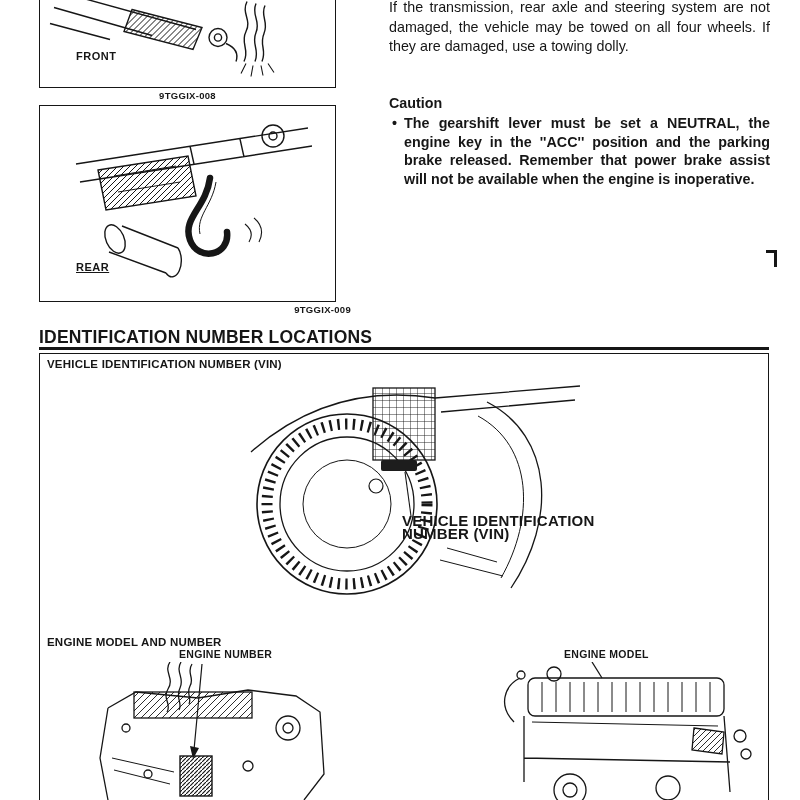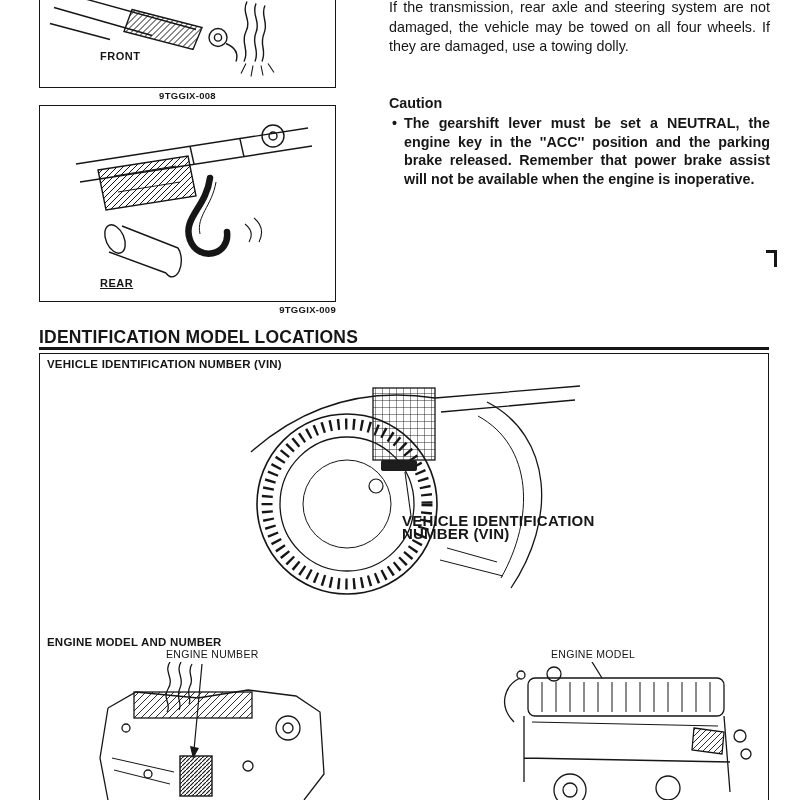--- a/index.html
+++ b/index.html
@@ -17,21 +17,20 @@
     position: absolute;
     border: 1.6px solid #161616;
     background: #ffffff;
     overflow: hidden;
   }
   .figlabel {
     position: absolute;
     font-size: 11px;
     font-weight: bold;
     letter-spacing: .5px;
-    margin-left: 24px;
   }
   .figcode {
     position: absolute;
     font-size: 9.5px;
     font-weight: bold;
     letter-spacing: .3px;
     text-align: right;
   }
   .bodytext {
     position: absolute;
@@ -69,23 +68,24 @@
   .subhead {
     position: absolute;
     font-size: 11.5px;
     font-weight: bold;
     letter-spacing: .2px;
     white-space: nowrap;
   }
   .small-label {
     position: absolute;
     font-size: 10.5px;
-    font-weight: normal;
+    font-weight: bold;
     letter-spacing: .3px;
     white-space: nowrap;
+    margin-left: 13px;
   }
   .callout {
     position: absolute;
     font-size: 15px;
     font-weight: bold;
     line-height: 13px;
     letter-spacing: .2px;
     white-space: pre-line;
   }
   .art { position: absolute; }
@@ -132,37 +132,37 @@
           <circle cx="233" cy="30" r="4"></circle>
         <path d="M58,64 L148,50 L156,90 L66,104 Z" fill="url(#hatchB)"></path>
         <path d="M74,70 L136,60 M78,86 L140,76" stroke-width="1"></path>
         <path d="M170,72 C166,102 142,112 150,134 C158,156 190,150 187,126" stroke-width="6.5" stroke-linecap="round"></path>
         <path d="M176,76 C172,100 156,110 160,128" stroke-width="1"></path>
         <ellipse cx="75" cy="133" rx="9" ry="15" transform="rotate(-24 75 133)"></ellipse>
         <path d="M82,120 L138,142 M69,146 L126,167 M138,142 a8,14 0 0 1 -12,25"></path>
         <path d="M205,118 q10,8 4,18 M214,112 q12,10 5,24" stroke-width="1.1"></path>
       </g>
     </svg>
-    <div class="figlabel" style="left:36px; bottom:12px;text-decoration:underline;">REAR</div>
+    <div class="figlabel" style="left:36px; bottom:28px;text-decoration:underline;">REAR</div>
   </div>
-  <div class="figcode" style="left:39px; top:304px; width:297px;">9TGGIX-009</div>
+  <div class="figcode" style="left:54px; top:304px; width:297px;">9TGGIX-009</div>
 
   <div class="bodytext" style="left:389px; top:-2px; width:381px;">If the transmission, rear axle and steering system are not damaged, the vehicle may be towed on all four wheels. If they are damaged, use a towing dolly.</div>
 
   <div class="caution-head" style="left:389px; top:95px;text-align:center;">Caution</div>
 
   <div class="caution-item" style="left:392px; top:114px; width:378px;">
     <span>•</span>
     <div class="btext">The gearshift lever must be set a NEUTRAL, the engine key in the ''ACC'' position and the parking brake released. Remember that power brake assist will not be available when the engine is inoperative.</div>
   </div>
 
   <div class="artifact" style="left:766px; top:250px; width:11px; height:3px;"></div>
   <div class="artifact" style="left:774px; top:250px; width:3px; height:17px;"></div>
 
-  <div class="section-title" style="left:39px; top:327px;">IDENTIFICATION MODEL LOCATIONS</div>
+  <div class="section-title" style="left:39px; top:327px;">IDENTIFICATION NUMBER LOCATIONS</div>
   <div class="rule" style="left:39px; top:347px; width:730px; height:3px;"></div>
 
   <div class="idbox" style="left:39px; top:353px; width:730px; height:470px;"></div>
 
   <div class="subhead" style="left:47px; top:358px;">VEHICLE IDENTIFICATION NUMBER (VIN)</div>
 
   <svg class="art" style="left:235px; top:372px; width:350px; height:232px;" viewBox="0 0 350 232">
     <defs>
       <pattern id="gridV" width="7" height="7" patternUnits="userSpaceOnUse">
         <path d="M7,0 L0,0 0,7" fill="none" stroke="#161616" stroke-width="0.9"></path>

